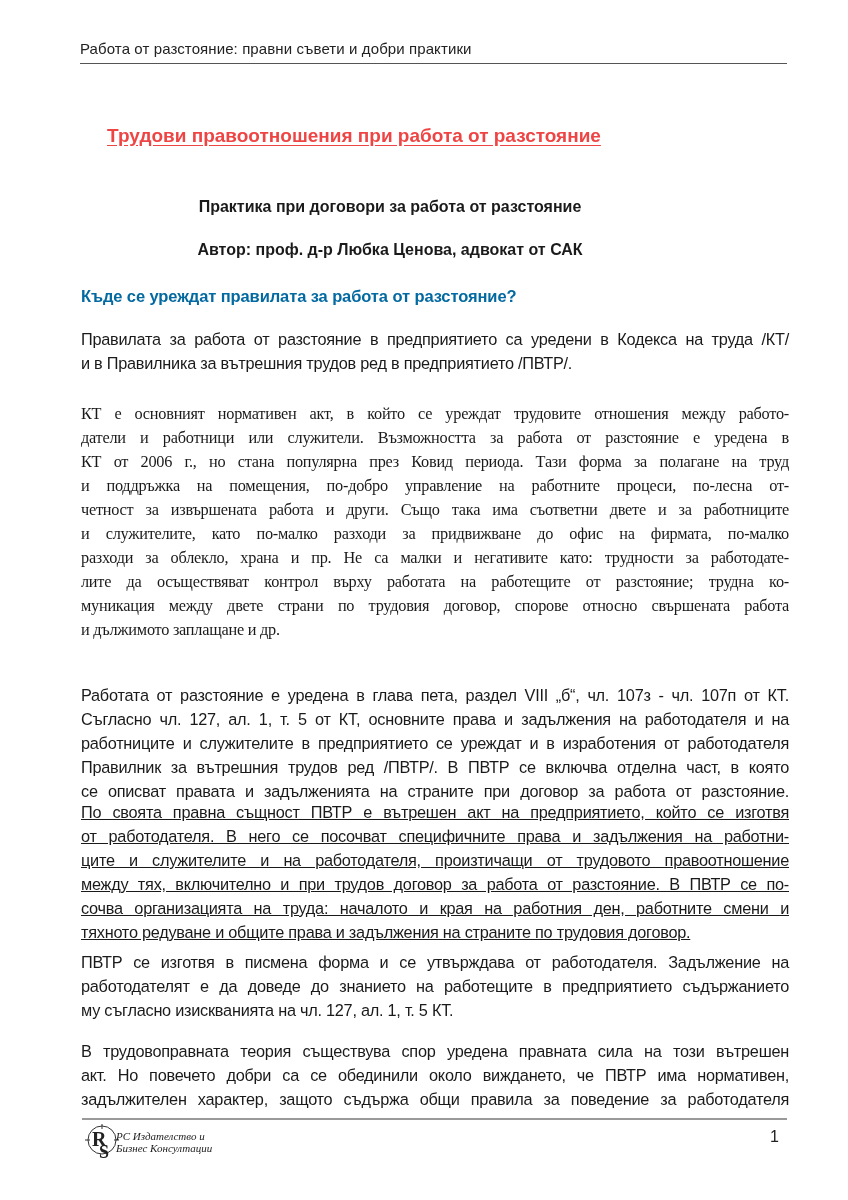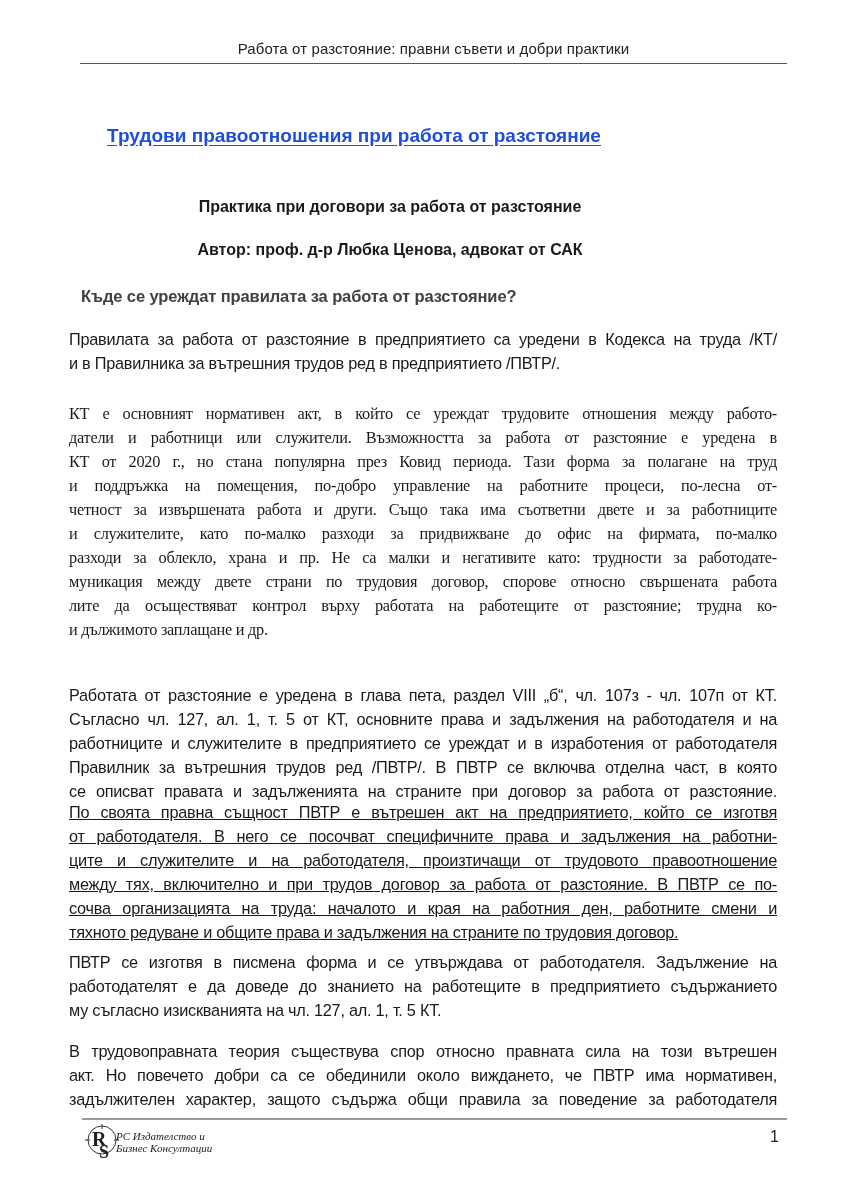--- a/index.html
+++ b/index.html
@@ -1,36 +1,36 @@
 <!DOCTYPE html>
 <html><head>
 <meta charset="utf-8">
 <style>
   html, body { margin: 0; padding: 0; background: #ffffff; }
   body { width: 848px; height: 1200px; position: relative; overflow: hidden;
          font-family: "Liberation Sans", sans-serif; color: #1a1a1a; }
   .page { position: absolute; left: 0; top: 0; width: 848px; height: 1200px; }
 
   .running-header { position: absolute; left: 80px; top: 40px; width: 707px;
-                    text-align: center; font-size: 15px; color: #222; letter-spacing: 0.1px; }
+                    text-align: left; font-size: 15px; color: #222; letter-spacing: 0.1px; }
   .header-rule { position: absolute; left: 80px; top: 63px; width: 707px; height: 0;
                  border-top: 1.3px solid #555; }
 
   .doc-title { position: absolute; left: 0; top: 125px; width: 708px; text-align: center;
-               font-size: 19px; font-weight: bold; text-decoration: underline; color: #1d4ed8;
+               font-size: 19px; font-weight: bold; text-decoration: underline; color: #ef4444;
                text-underline-offset: 3px; }
   .subtitle { position: absolute; left: 0; width: 780px; text-align: center;
               font-size: 16px; font-weight: bold; color: #1a1a1a; }
   .subtitle.s1 { top: 198px; }
   .subtitle.s2 { top: 241px; }
 
   .section-heading { position: absolute; left: 81px; top: 287px; font-size: 16.5px;
-                     font-weight: bold; color: #404040; letter-spacing: -0.1px; }
+                     font-weight: bold; color: #0369a1; letter-spacing: -0.1px; }
 
-  .para { position: absolute; left: 69px; width: 708px; font-size: 16.3px; line-height: 24px;
+  .para { position: absolute; left: 81px; width: 708px; font-size: 16.3px; line-height: 24px;
           text-align: justify; text-align-last: left; color: #1a1a1a; letter-spacing: -0.25px; }
   .para .ln { display: block; text-align: justify; text-align-last: justify; white-space: nowrap; }
   .para .ln.last { text-align-last: left; }
 
   .p1 { top: 327px; }
   .p2 { top: 402px; font-family: Liberation Serif, serif; }
   .p3 { top: 663px; margin-top: 20px; }
   .p4 { top: 800px; text-decoration: underline; }
   .p5 { top: 950px; }
   .p6 { top: 1039px; }
@@ -57,27 +57,27 @@
   <div class="section-heading">Къде се уреждат правилата за работа от разстояние?</div>
 
   <div class="para p1">
     <span class="ln">Правилата за работа от разстояние в предприятието са уредени в Кодекса на труда /КТ/</span>
     <span class="ln last">и в Правилника за вътрешния трудов ред в предприятието /ПВТР/.</span>
   </div>
 
   <div class="para p2">
     <span class="ln">КТ е основният нормативен акт, в който се уреждат трудовите отношения между работо-</span>
     <span class="ln">датели и работници или служители. Възможността за работа от разстояние е уредена в</span>
-    <span class="ln">КТ от 2020 г., но стана популярна през Ковид периода. Тази форма за полагане на труд</span>
+    <span class="ln">КТ от 2006 г., но стана популярна през Ковид периода. Тази форма за полагане на труд</span>
     <span class="ln">и поддръжка на помещения, по-добро управление на работните процеси, по-лесна от-</span>
     <span class="ln">четност за извършената работа и други. Също така има съответни двете и за работниците</span>
     <span class="ln">и служителите, като по-малко разходи за придвижване до офис на фирмата, по-малко</span>
     <span class="ln">разходи за облекло, храна и пр. Не са малки и негативите като: трудности за работодате-</span>
+    <span class="ln">лите да осъществяват контрол върху работата на работещите от разстояние; трудна ко-</span>
     <span class="ln">муникация между двете страни по трудовия договор, спорове относно свършената работа</span>
-    <span class="ln">лите да осъществяват контрол върху работата на работещите от разстояние; трудна ко-</span>
     <span class="ln last">и дължимото заплащане и др.</span>
   </div>
 
   <div class="para p3">
     <span class="ln">Работата от разстояние е уредена в глава пета, раздел VIII „б“, чл. 107з - чл. 107п от КТ.</span>
     <span class="ln">Съгласно чл. 127, ал. 1, т. 5 от КТ, основните права и задължения на работодателя и на</span>
     <span class="ln">работниците и служителите в предприятието се уреждат и в изработения от работодателя</span>
     <span class="ln">Правилник за вътрешния трудов ред /ПВТР/. В ПВТР се включва отделна част, в която</span>
     <span class="ln">се описват правата и задълженията на страните при договор за работа от разстояние.</span>
   </div>
@@ -91,21 +91,21 @@
     <span class="ln last">тяхното редуване и общите права и задължения на страните по трудовия договор.</span>
   </div>
 
   <div class="para p5">
     <span class="ln">ПВТР се изготвя в писмена форма и се утвърждава от работодателя. Задължение на</span>
     <span class="ln">работодателят е да доведе до знанието на работещите в предприятието съдържанието</span>
     <span class="ln last">му съгласно изискванията на чл. 127, ал. 1, т. 5 КТ.</span>
   </div>
 
   <div class="para p6">
-    <span class="ln">В трудовоправната теория съществува спор относно правната сила на този вътрешен</span>
+    <span class="ln">В трудовоправната теория съществува спор уредена правната сила на този вътрешен</span>
     <span class="ln">акт. Но повечето добри са се обединили около виждането, че ПВТР има нормативен,</span>
     <span class="ln">задължителен характер, защото съдържа общи правила за поведение за работодателя</span>
   </div>
 
   <div class="footer-rule"></div>
 
   <svg class="footer-logo" viewBox="0 0 36 36">
     <circle cx="18" cy="16" r="14" fill="none" stroke="#333" stroke-width="1"></circle>
     <line x1="18" y1="0" x2="18" y2="5" stroke="#333" stroke-width="1"></line>
     <line x1="1" y1="16" x2="6" y2="16" stroke="#333" stroke-width="1"></line>

